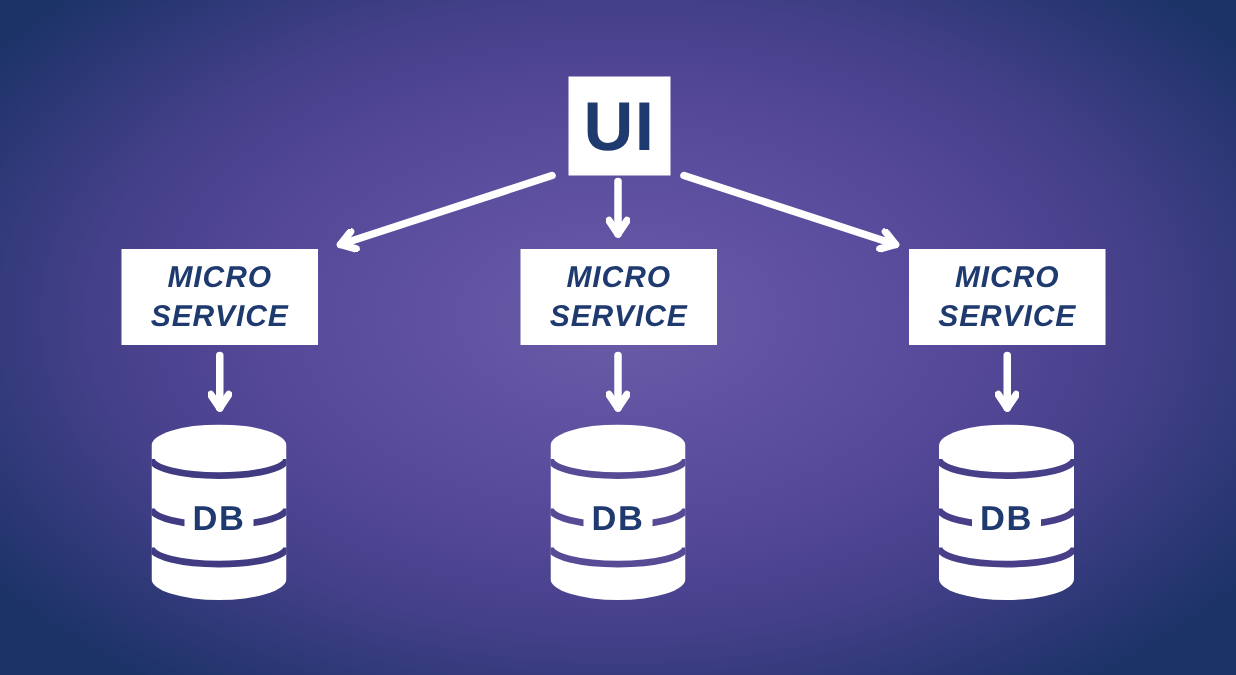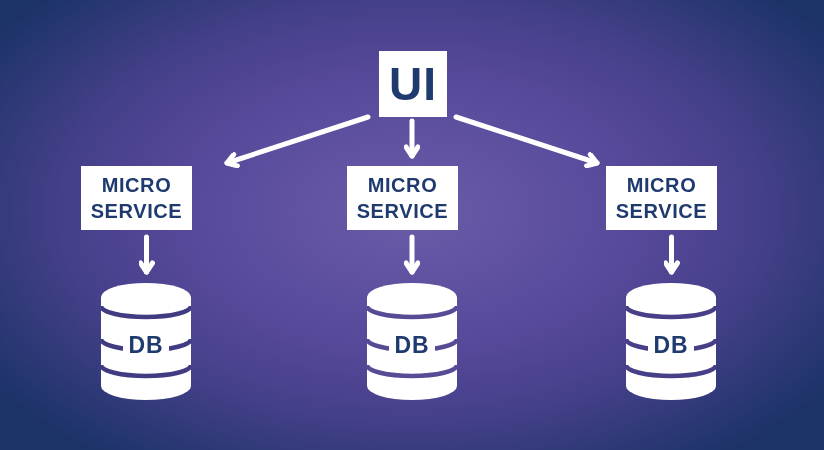--- a/index.html
+++ b/index.html
@@ -15,23 +15,24 @@
   .node {
     position: absolute; background: #FFFFFF;
     display: flex; align-items: center; justify-content: center;
     color: #1F3A6E; font-weight: bold; 
   }
   .ui-box {
     left: 379px; top: 51px; width: 68px; height: 66px;
     font-size: 46px; letter-spacing: 1px;
   }
   .svc-box {
-    top: 166px; width: 111px; height: 64px;
+    top: 166px; width: 131px; height: 64px;
     flex-direction: column; font-size: 20px; line-height: 26px;
     letter-spacing: 0.6px;
+    font-style: italic;
   }
   .svc-1 { left: 81px; }
   .svc-2 { left: 347px; }
   .svc-3 { left: 606px; }
   .cyl { position: absolute; top: 283px; width: 90px; height: 117px; }
   .cyl-1 { left: 101px; }
   .cyl-2 { left: 367px; }
   .cyl-3 { left: 626px; }
   .cyl text {
     font-family: "Liberation Sans", "DejaVu Sans", sans-serif;

